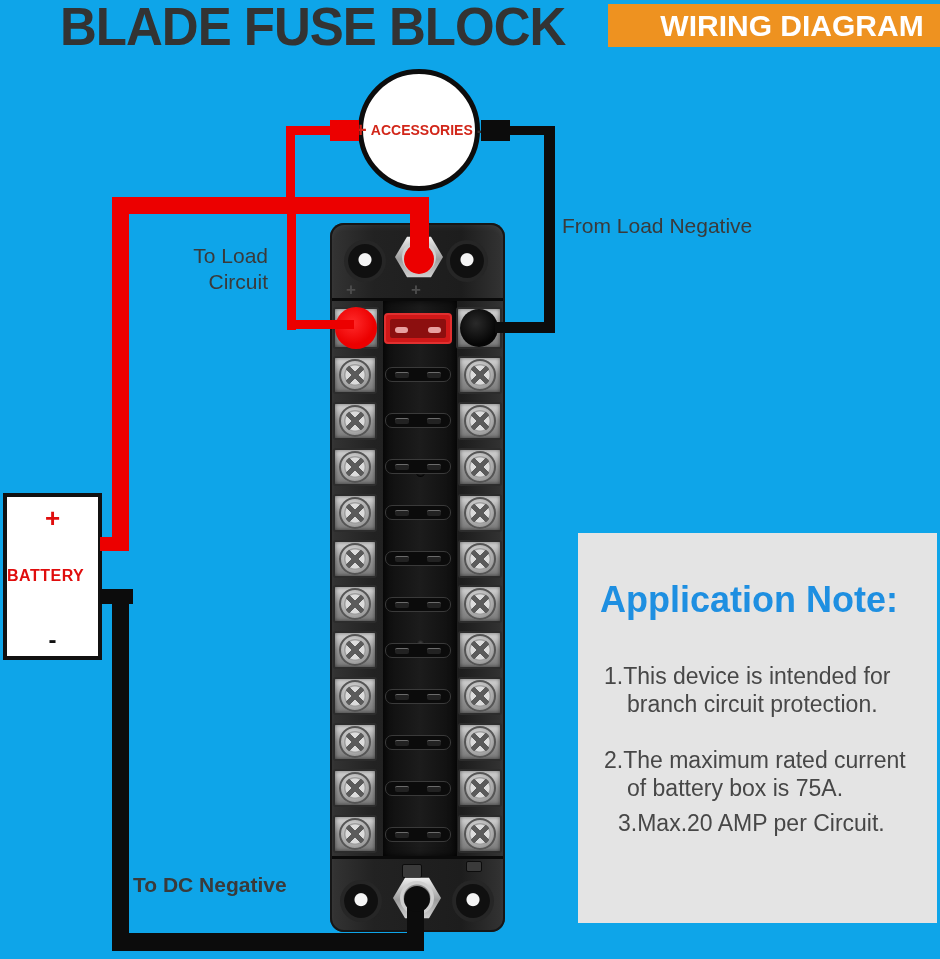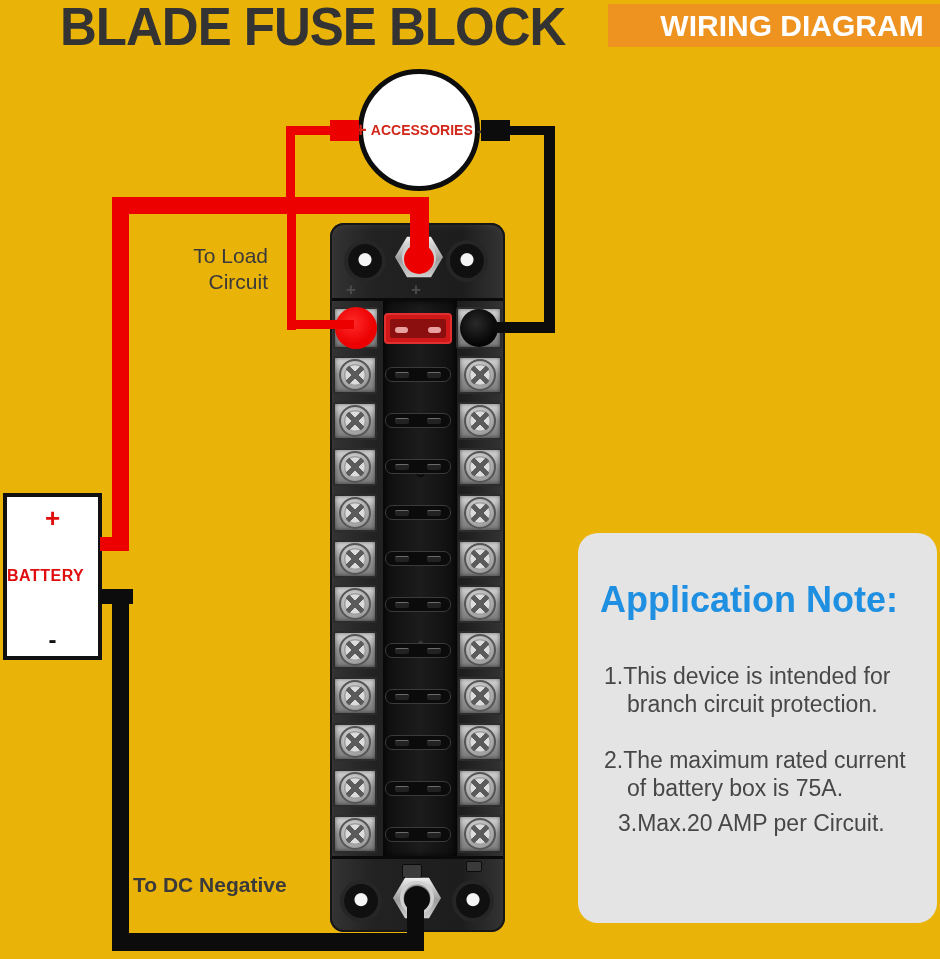--- a/index.html
+++ b/index.html
@@ -9,21 +9,21 @@
     --title-text:#333333;
     --note-panel-bg:#e4e4e4;
     --note-title:#1e8fe1;
     --note-text:#474747;
     --label-text:#3a3a3a;
     --accessories-text:#d22619;
     --battery-text:#e00d0d;
   }
   *{margin:0;padding:0;box-sizing:border-box;}
   body{background:#fff;font-family:"Liberation Sans",sans-serif;}
-  .stage{position:relative;width:940px;height:959px;background:#eab308;overflow:hidden;}
+  .stage{position:relative;width:940px;height:959px;background:#0ea5e9;overflow:hidden;}
 
   
   .main-title{position:absolute;left:60px;top:-4px;font-size:51px;font-weight:bold;
     color:var(--title-text);letter-spacing:-1px;transform:scaleY(1.04);transform-origin:top left;white-space:nowrap;}
   .badge{position:absolute;left:608px;top:4px;width:368px;height:43px;background:var(--badge-bg);
     color:#fff;font-size:30px;font-weight:bold;display:flex;align-items:center;justify-content:center;
     letter-spacing:0;white-space:nowrap;}
 
   
   .lbl{position:absolute;color:var(--label-text);font-size:21px;white-space:nowrap;}
@@ -96,41 +96,42 @@
   .term-black{width:38px;height:38px;background:radial-gradient(circle at 42% 38%, #2a2a2a, #050505 65%);}
   .pad-row1{width:46px;height:42px;}
   .red-fuse{position:relative;width:68px;height:31px;background:#d01818;border:2px solid #e23030;border-radius:4px;}
   .red-fuse .inner{position:absolute;inset:4px;background:#8c0f0f;border-radius:2px;}
   .red-fuse .sl{position:absolute;top:12px;width:13px;height:6px;background:#e8a0a0;border-radius:3px;}
   .red-fuse .sl.a{left:9px;}
   .red-fuse .sl.b{right:9px;}
 
   
   .note-panel{position:absolute;left:578px;top:533px;width:359px;height:390px;background:var(--note-panel-bg);
-    border-radius:20px;z-index:1;padding-left:28px;}
+    border-radius:0;z-index:1;padding-left:28px;}
   .note-title{position:absolute;left:22px;top:46px;font-size:36px;font-weight:bold;color:var(--note-title);white-space:nowrap;}
   .note-item{position:absolute;color:var(--note-text);font-size:23px;line-height:28px;white-space:nowrap;}
   .note-item .l2{padding-left:23px;}
   .note-item .l2:empty{display:none;}
   .note-i1{left:26px;top:129px;}
   .note-i2{left:26px;top:207px;margin-top:6px;}
   .note-i3{left:40px;top:276px;}
 </style>
 </head>
 <body>
 
 <div class="stage">
 
   <div class="main-title">BLADE FUSE BLOCK</div>
   <div class="badge">WIRING DIAGRAM</div>
 
   <div class="lbl lbl-to-load">
     <div>To Load</div>
     <div>Circuit</div>
   </div>
+  <div class="lbl lbl-from-load-neg">From Load Negative</div>
   <div class="lbl lbl-to-dc-neg">To DC Negative</div>
 
   <div class="acc-circle">
     <span class="acc-plus">+</span>
     <span class="acc-label">ACCESSORIES</span>
     <span class="acc-minus">-</span>
   </div>
 
   <div class="battery">
     <div class="bat-plus">+</div>

